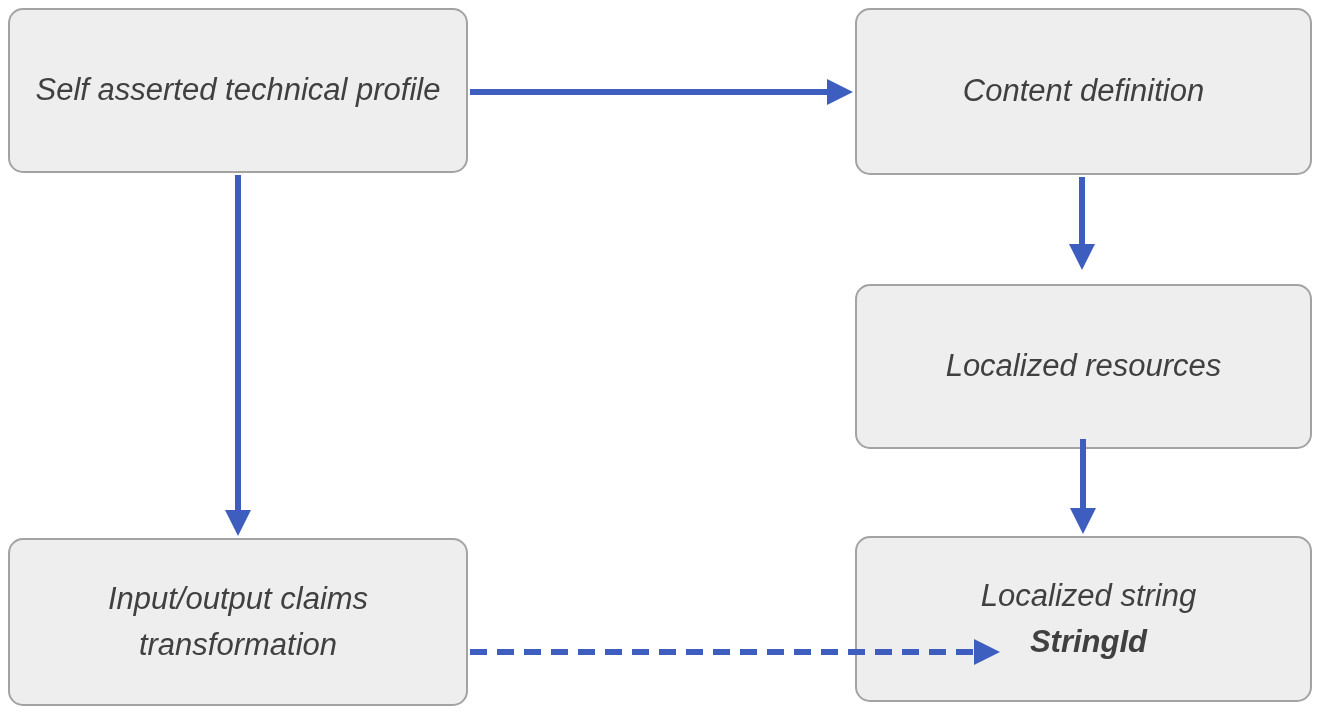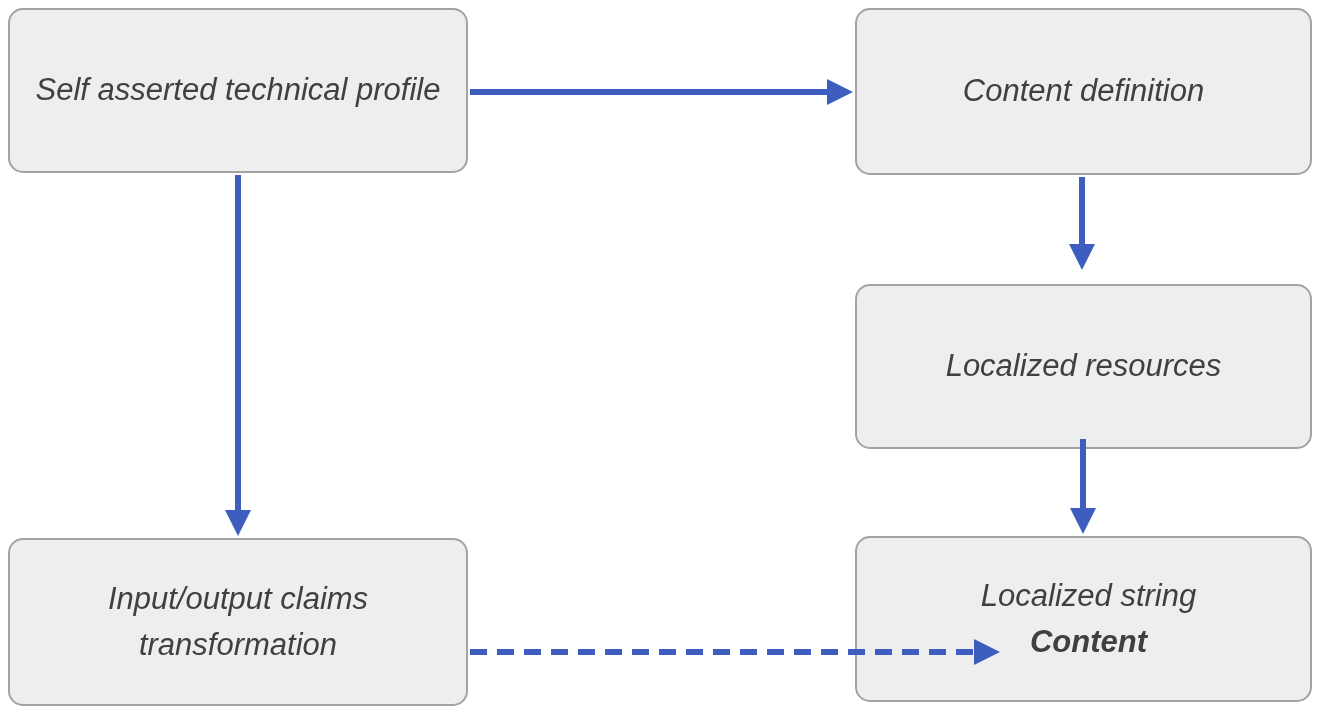--- a/index.html
+++ b/index.html
@@ -71,21 +71,21 @@
     <span class="line">Localized resources</span>
   </div>
 
   <div class="node" id="node-d">
     <span class="line">Input/output claims transformation</span>
   </div>
 
   <div class="node" id="node-e">
     <span>
       <span class="line">Localized string</span>
-      <span class="line bold">Content</span>
+      <span class="line bold">StringId</span>
     </span>
   </div>
 
   <svg class="arrows" viewBox="0 0 1320 716" xmlns="http://www.w3.org/2000/svg">
 
     <g>
       <line x1="470" y1="92" x2="829" y2="92"></line>
       <polygon points="853,92 827,79 827,105"></polygon>
     </g>
 

